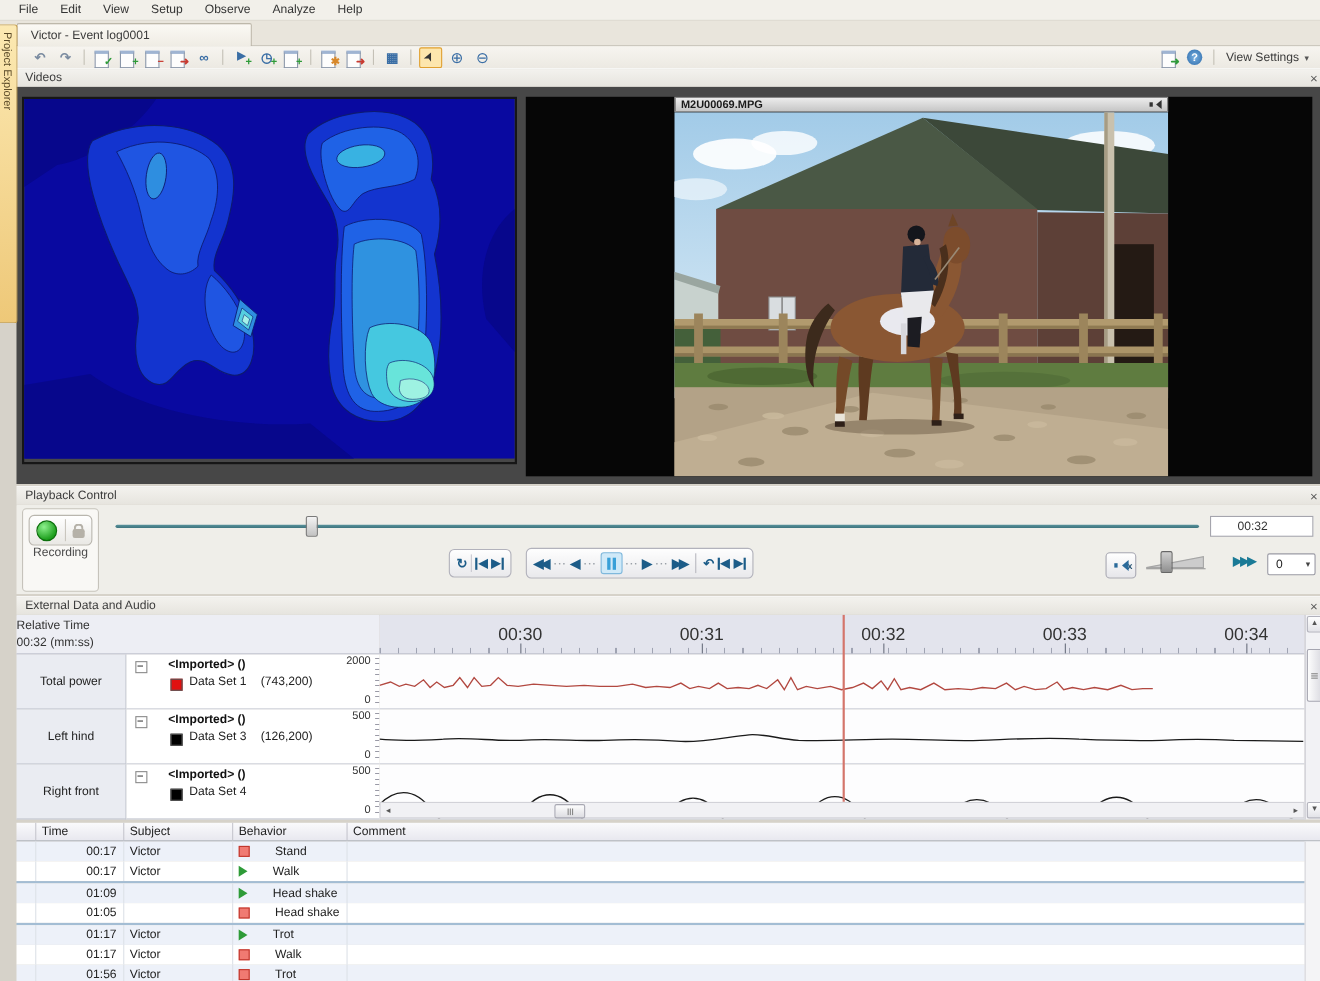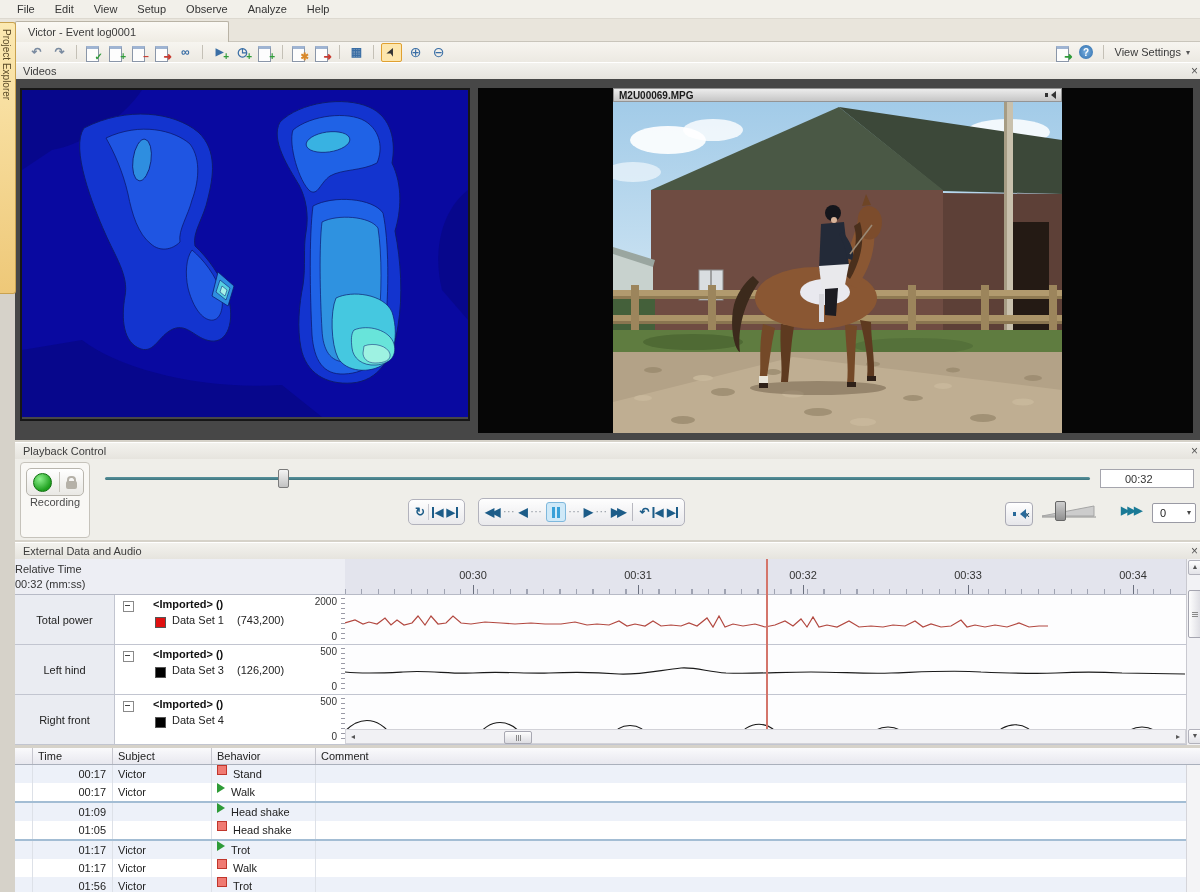--- a/index.html
+++ b/index.html
@@ -68,21 +68,21 @@
   .volthumb{position:absolute;left:1040px;top:42px;width:9px;height:18px;background:linear-gradient(#cfcfcf,#8f8f8f);border:1px solid #666;border-radius:2px}
   .speedsel{position:absolute;left:1137px;top:44px;width:44px;height:20px;background:#fff;border:1px solid #9a9aa4;border-radius:2px;line-height:18px;padding-left:7px;box-sizing:border-box}
   .speedsel .arr{position:absolute;right:4px;top:0;font-size:8px;color:#444;line-height:18px}
   .ffglyph{position:absolute;left:1106px;top:45px;color:#1a7a96;font-size:11px;font-weight:bold;letter-spacing:-2px}
   
   .ext-corner{left:15px;top:559px;width:330px;height:36px;background:#edeef4;border-bottom:1px solid #b7bac6;
               text-align:left;padding:3px 10px 0 0;box-sizing:border-box;color:#333;line-height:15px}
   .ruler{left:345px;top:559px;width:841px;height:36px;background:#e3e4ed;border-bottom:1px solid #b7bac6;box-sizing:border-box}
   .ruler .minor{position:absolute;left:0;bottom:0;width:100%;height:5px;
        background:repeating-linear-gradient(90deg,#9fa3b2 0,#9fa3b2 1px,transparent 1px,transparent 16.5px)}
-  .rtick{position:absolute;top:10px;width:60px;margin-left:-30px;text-align:center;color:#333;font-size:11px}
+  .rtick{position:absolute;top:10px;width:60px;margin-left:-30px;text-align:center;color:#333;font-size:16px}
   .rtickline{position:absolute;bottom:0;width:1px;height:9px;background:#6a6f7e}
   .track-label{left:15px;width:100px;height:50px;background:#eaecf2;border-right:1px solid #c2c5d0;border-bottom:1px solid #c2c5d0;
                display:flex;align-items:center;justify-content:center;color:#222;box-sizing:border-box}
   .track-legend{left:115px;width:230px;height:50px;background:#fff;border-bottom:1px solid #c2c5d0;box-sizing:border-box}
   .track-chart{left:345px;width:841px;height:50px;background:#fdfdfe;border-bottom:1px solid #c2c5d0;box-sizing:border-box}
   .expander{position:absolute;left:8px;top:6px;width:9px;height:9px;background:#fff;border:1px solid #8a8a8a}
   .expander:before{content:"";position:absolute;left:1px;top:3px;width:5px;height:1px;background:#444}
   .grp{position:absolute;left:38px;top:3px;font-weight:bold;color:#111}
   .dsq{position:absolute;left:40px;top:22px;width:9px;height:9px;border:1px solid #555}
   .dsname{position:absolute;left:57px;top:19px;color:#222}
@@ -103,21 +103,21 @@
   .vthumb{position:absolute;left:1px;top:31px;width:12px;height:46px;background:linear-gradient(90deg,#fdfdfd,#dcdce2);border:1px solid #a5a5b0;border-radius:2px;
         display:flex;flex-direction:column;align-items:center;justify-content:center;gap:1px}
   .vthumb i{width:6px;height:1px;background:#888;display:block}
   
   .tbl-head{left:15px;top:748px;width:1185px;height:17px;background:linear-gradient(#fafafc,#e8e8ef);border-bottom:1px solid #aab0bc;display:flex;box-sizing:border-box}
   .th{border-right:1px solid #c6c6ce;line-height:16px;padding-left:5px;color:#222;box-sizing:border-box}
   .tr{left:15px;width:1185px;height:18px;display:flex;box-sizing:border-box}
   .row-a{background:#edf1f9}.row-b{background:#fff}
   .td{line-height:18px;box-sizing:border-box;border-right:1px solid #dde1e8;overflow:hidden;white-space:nowrap}
   .c-gut{width:18px}.c-time{width:80px;text-align:right;padding-right:6px}.c-subj{width:99px;padding-left:5px}
-  .c-beh{width:104px;padding-left:5px;display:flex;align-items:flex-start;gap:6px}.c-com{flex:1;border-right:none}
+  .c-beh{width:104px;padding-left:5px;display:flex;align-items:center;gap:23px}.c-com{flex:1;border-right:none}
   .gsep{left:15px;width:1185px;height:2px;background:#a3bdd4}
   .mk{display:inline-block}
   .mk-stop{width:8px;height:8px;background:#f07a72;border:1.5px solid #c0362c}
   .mk-start{width:0;height:0;border-left:8px solid #2e9b38;border-top:5px solid transparent;border-bottom:5px solid transparent}
   .tbl-right{left:1186px;top:765px;width:14px;height:127px;background:#f4f4f6;border-left:1px solid #d5d5da;box-sizing:border-box}
 </style>
 </head>
 <body>
 
 <div class="abs menubar">

